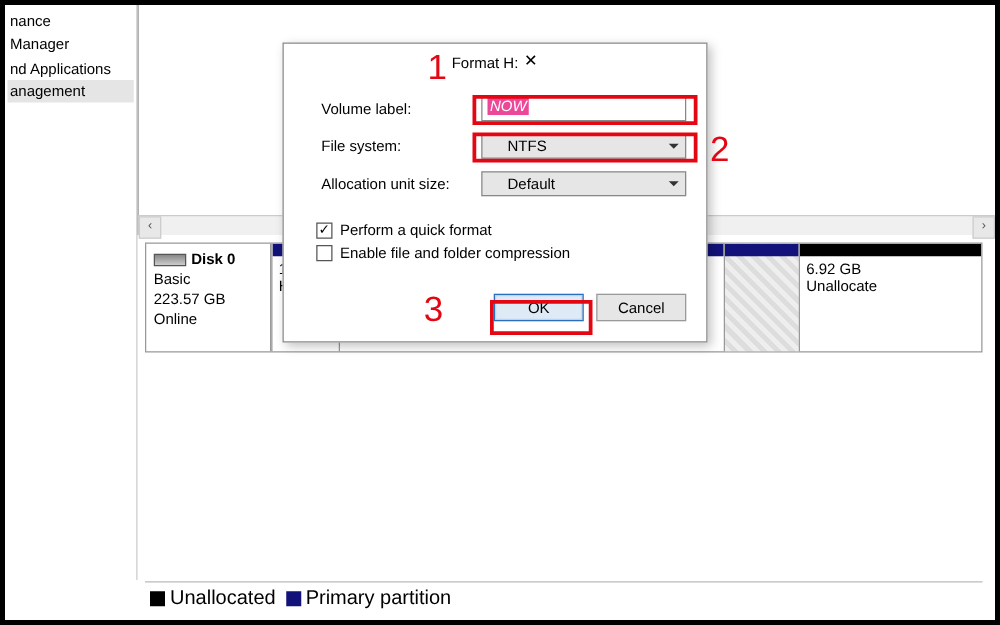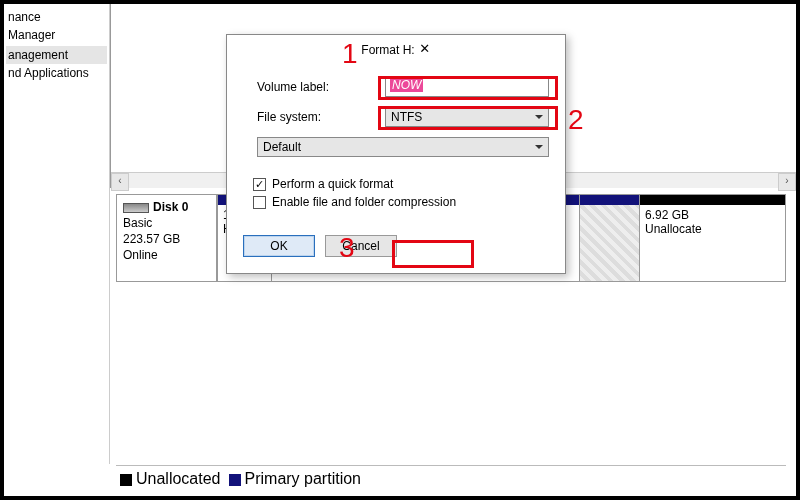--- a/index.html
+++ b/index.html
@@ -147,41 +147,41 @@
     background: #ec4899;
     color: #fff;
     padding: 0 2px;
     font-style: italic;
   }
   .combo {
     flex: 1;
     height: 20px;
     border: 1px solid #888;
     background: #e6e6e6;
-    padding: 0 18px 0 5px;
+    padding: 0 18px 0 20px;
     font: inherit;
     line-height: 18px;
     position: relative;
   }
   .combo::after {
     content: "";
     position: absolute; right: 5px; top: 7px;
     border: 4px solid transparent;
     border-top-color: #333;
   }
   .check-row { display: flex; align-items: center; gap: 6px; margin: 4px 0 4px -4px; }
   .chk {
     width: 13px; height: 13px;
     border: 1px solid #555;
     background: #fff;
     display: inline-flex; align-items: center; justify-content: center;
     font-size: 11px; line-height: 11px; color: #000;
   }
   .dlg-buttons {
-    display: flex; 
+    display: flex; justify-content: flex-end;
     gap: 10px; padding: 16px 16px 16px;
   }
   .btn {
     min-width: 72px; height: 22px;
     background: #e6e6e6;
     border: 1px solid #999;
     font: inherit;
     text-align: center; line-height: 20px;
   }
   .btn.default {
@@ -207,22 +207,22 @@
 </style>
 </head>
 <body>
 
 <div class="frame">
 
   <div class="tree">
     <div class="tree-item">nance</div>
     <div class="tree-item"> Manager</div>
     <div class="tree-item"></div>
+    <div class="tree-item">nd Applications</div>
     <div class="tree-item sel">anagement</div>
-    <div class="tree-item">nd Applications</div>
   </div>
 
   <div class="top-pane">
     <div class="hscroll"></div>
   </div>
 
   <div class="disk-pane">
     <div class="disk-row">
       <div class="disk-label">
         <span class="disk-icon"></span><b>Disk 0</b><br>
@@ -277,20 +277,21 @@
           <span class="sel">NOW</span>
         </div>
       </div>
       <div class="field-row">
         <label>File system:</label>
         <div class="combo">
           <span>NTFS</span>
         </div>
       </div>
       <div class="field-row">
+        <label>Allocation unit size:</label>
         <div class="combo">
           <span>Default</span>
         </div>
       </div>
       <div style="height:6px"></div>
       <div class="check-row">
         <span class="chk">✓</span>
         <span>Perform a quick format</span>
       </div>
       <div class="check-row">

